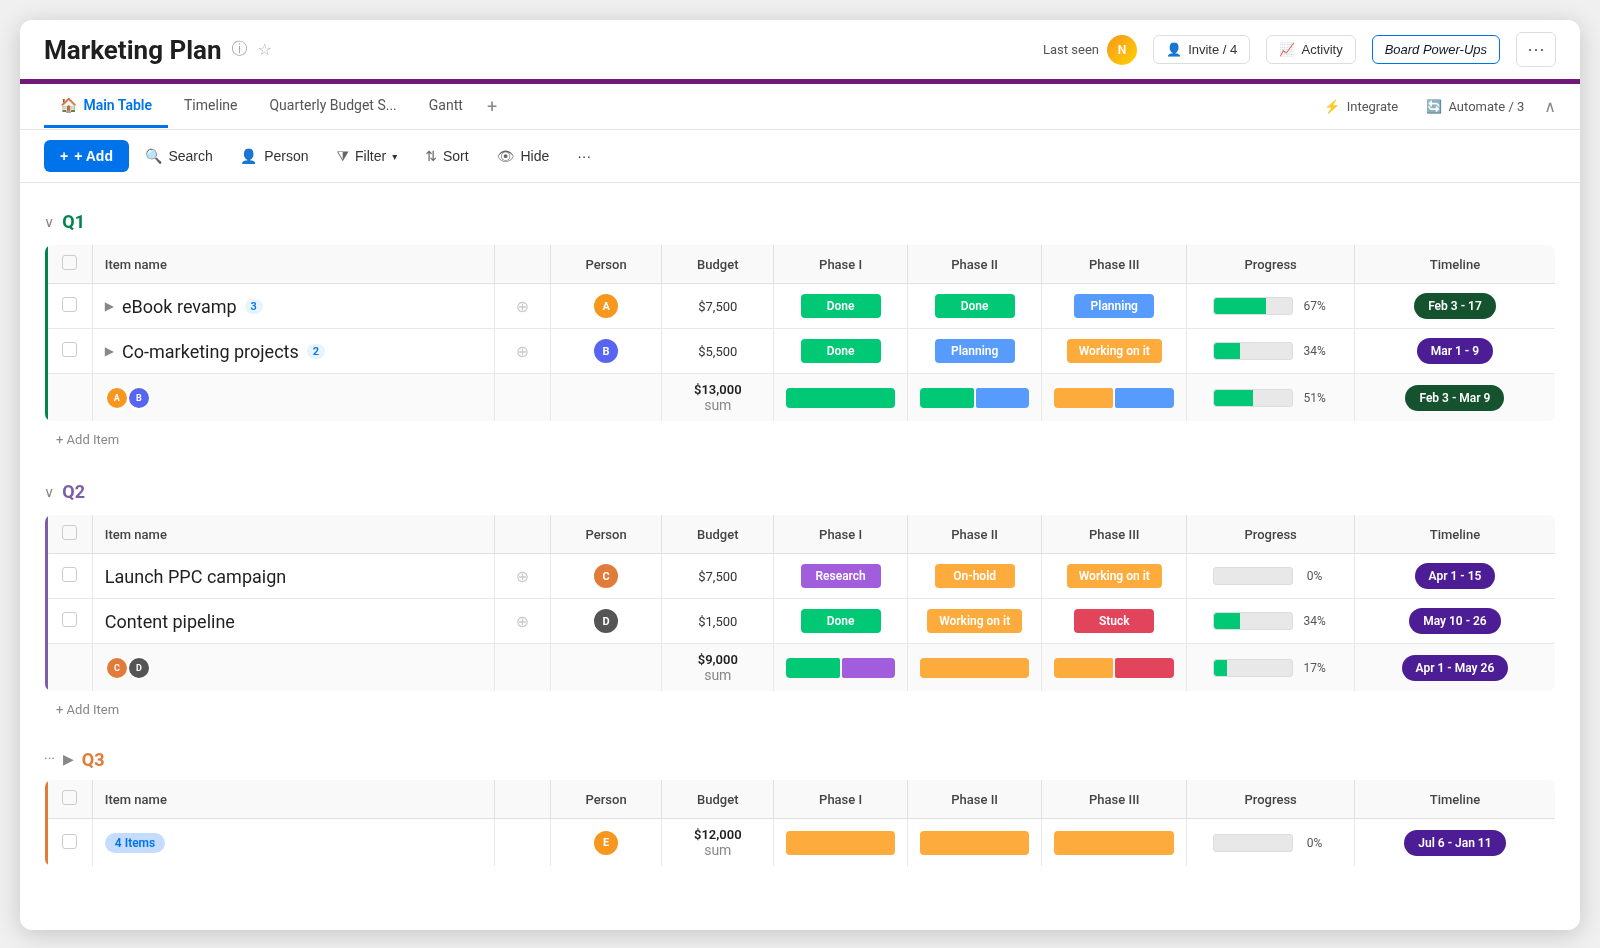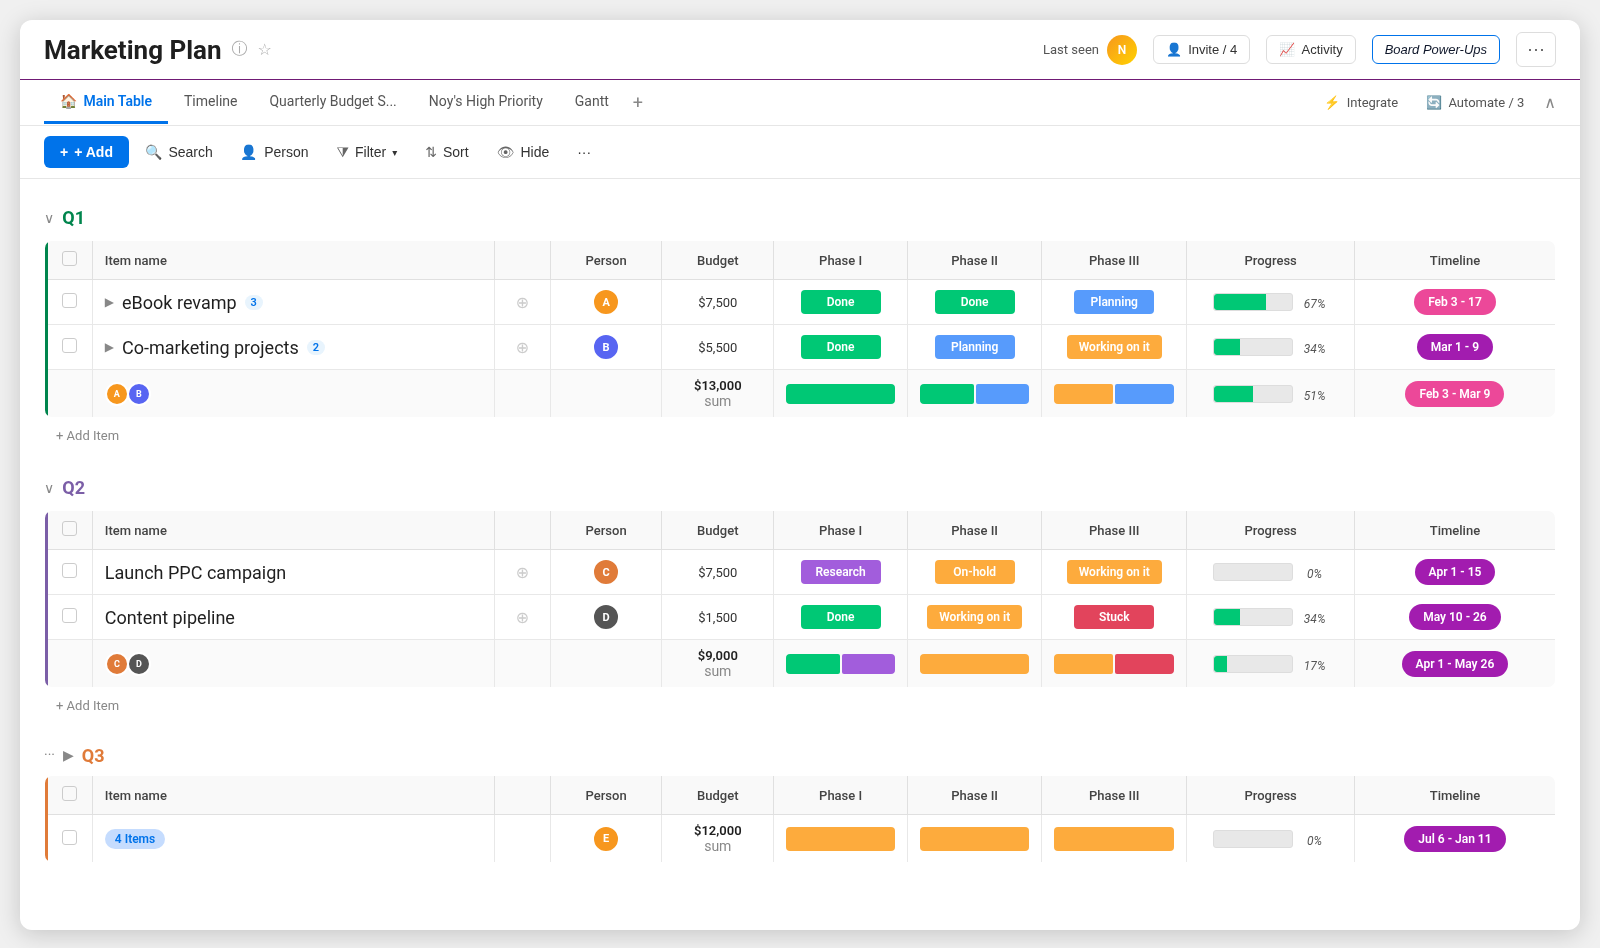--- a/index.html
+++ b/index.html
@@ -21,21 +21,21 @@
       overflow: hidden;
       display: flex;
       flex-direction: column;
     }
     
     .header {
       display: flex;
       align-items: center;
       justify-content: space-between;
       padding: 12px 24px;
-      border-bottom: 1px solid #701a75;
+      border-bottom: 5px solid #701a75;
     }
     .header-left {
       display: flex;
       align-items: center;
       gap: 10px;
     }
     .app-title {
       font-size: 26px;
       font-weight: 700;
       color: #1f1f1f;
@@ -325,24 +325,23 @@
     }
     .status-done { background: #00c875; }
     .status-planning { background: #579bfc; }
     .status-working { background: #fdab3d; }
     .status-research { background: #a25ddc; }
     .status-onhold { background: #fdab3d; }
     .status-stuck { background: #e2445c; }
     
     .progress-cell {
       display: flex;
-      align-items: flex-end;
+      align-items: center;
       gap: 8px;
       justify-content: center;
-      font-style: italic;
     }
     .progress-bar-wrap {
       width: 80px;
       height: 18px;
       background: #e8e8e8;
       border-radius: 3px;
       overflow: hidden;
       border: 1px solid #ddd;
     }
     .progress-bar-fill {
@@ -358,22 +357,22 @@
     
     .timeline-badge {
       display: inline-block;
       padding: 6px 14px;
       border-radius: 20px;
       font-size: 12px;
       font-weight: 600;
       color: white;
       white-space: nowrap;
     }
-    .timeline-green { background: #ec4899; }
-    .timeline-dark { background: #a21caf; }
+    .timeline-green { background: #14532d; }
+    .timeline-dark { background: #4c1d95; }
     
     .summary-row td {
       background: #fafafa;
       font-size: 12px;
       color: #555;
     }
     .budget-sum {
       font-size: 13px;
       font-weight: 600;
       color: #1f1f1f;
@@ -454,23 +453,20 @@
     <div class="tabs-left">
       <div class="tab-item active">
         <span>🏠</span>
         <span>Main Table</span>
       </div>
       <div class="tab-item">
         <span>Timeline</span>
       </div>
       <div class="tab-item">
         <span>Quarterly Budget S...</span>
-      </div>
-      <div class="tab-item">
-        <span>Noy's High Priority</span>
       </div>
       <div class="tab-item">
         <span>Gantt</span>
       </div>
       <div class="tab-add">+</div>
     </div>
     <div class="tabs-right">
       <div class="tabs-right-btn">
         <span>⚡</span>
         <span>Integrate</span>

